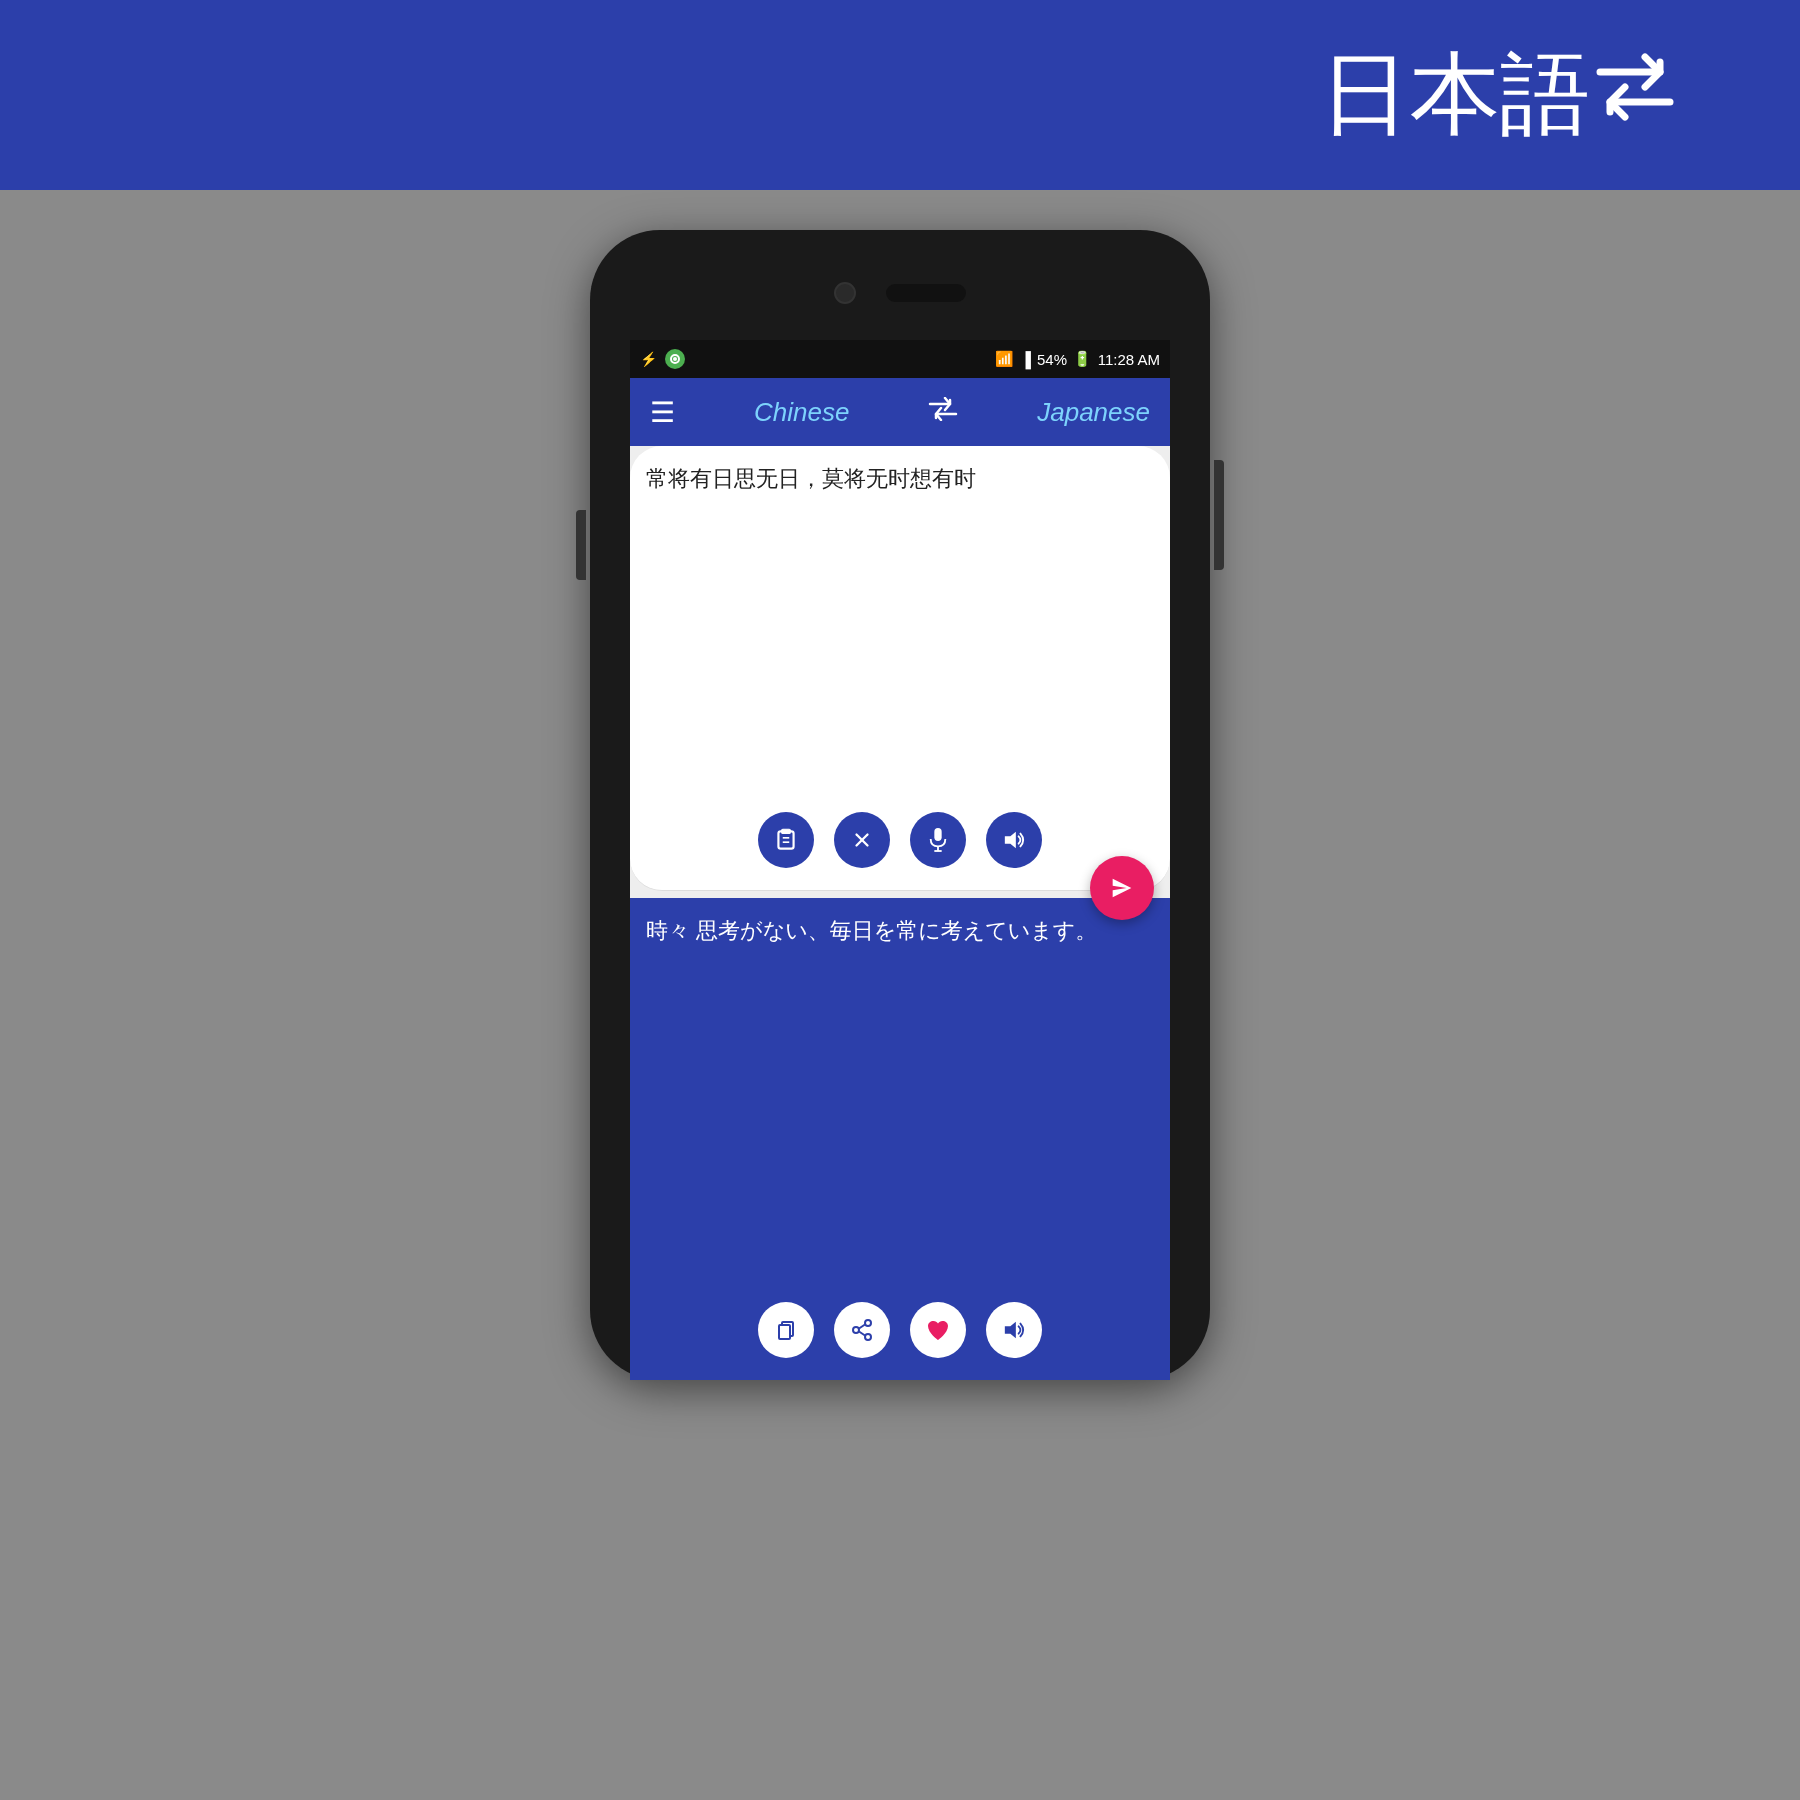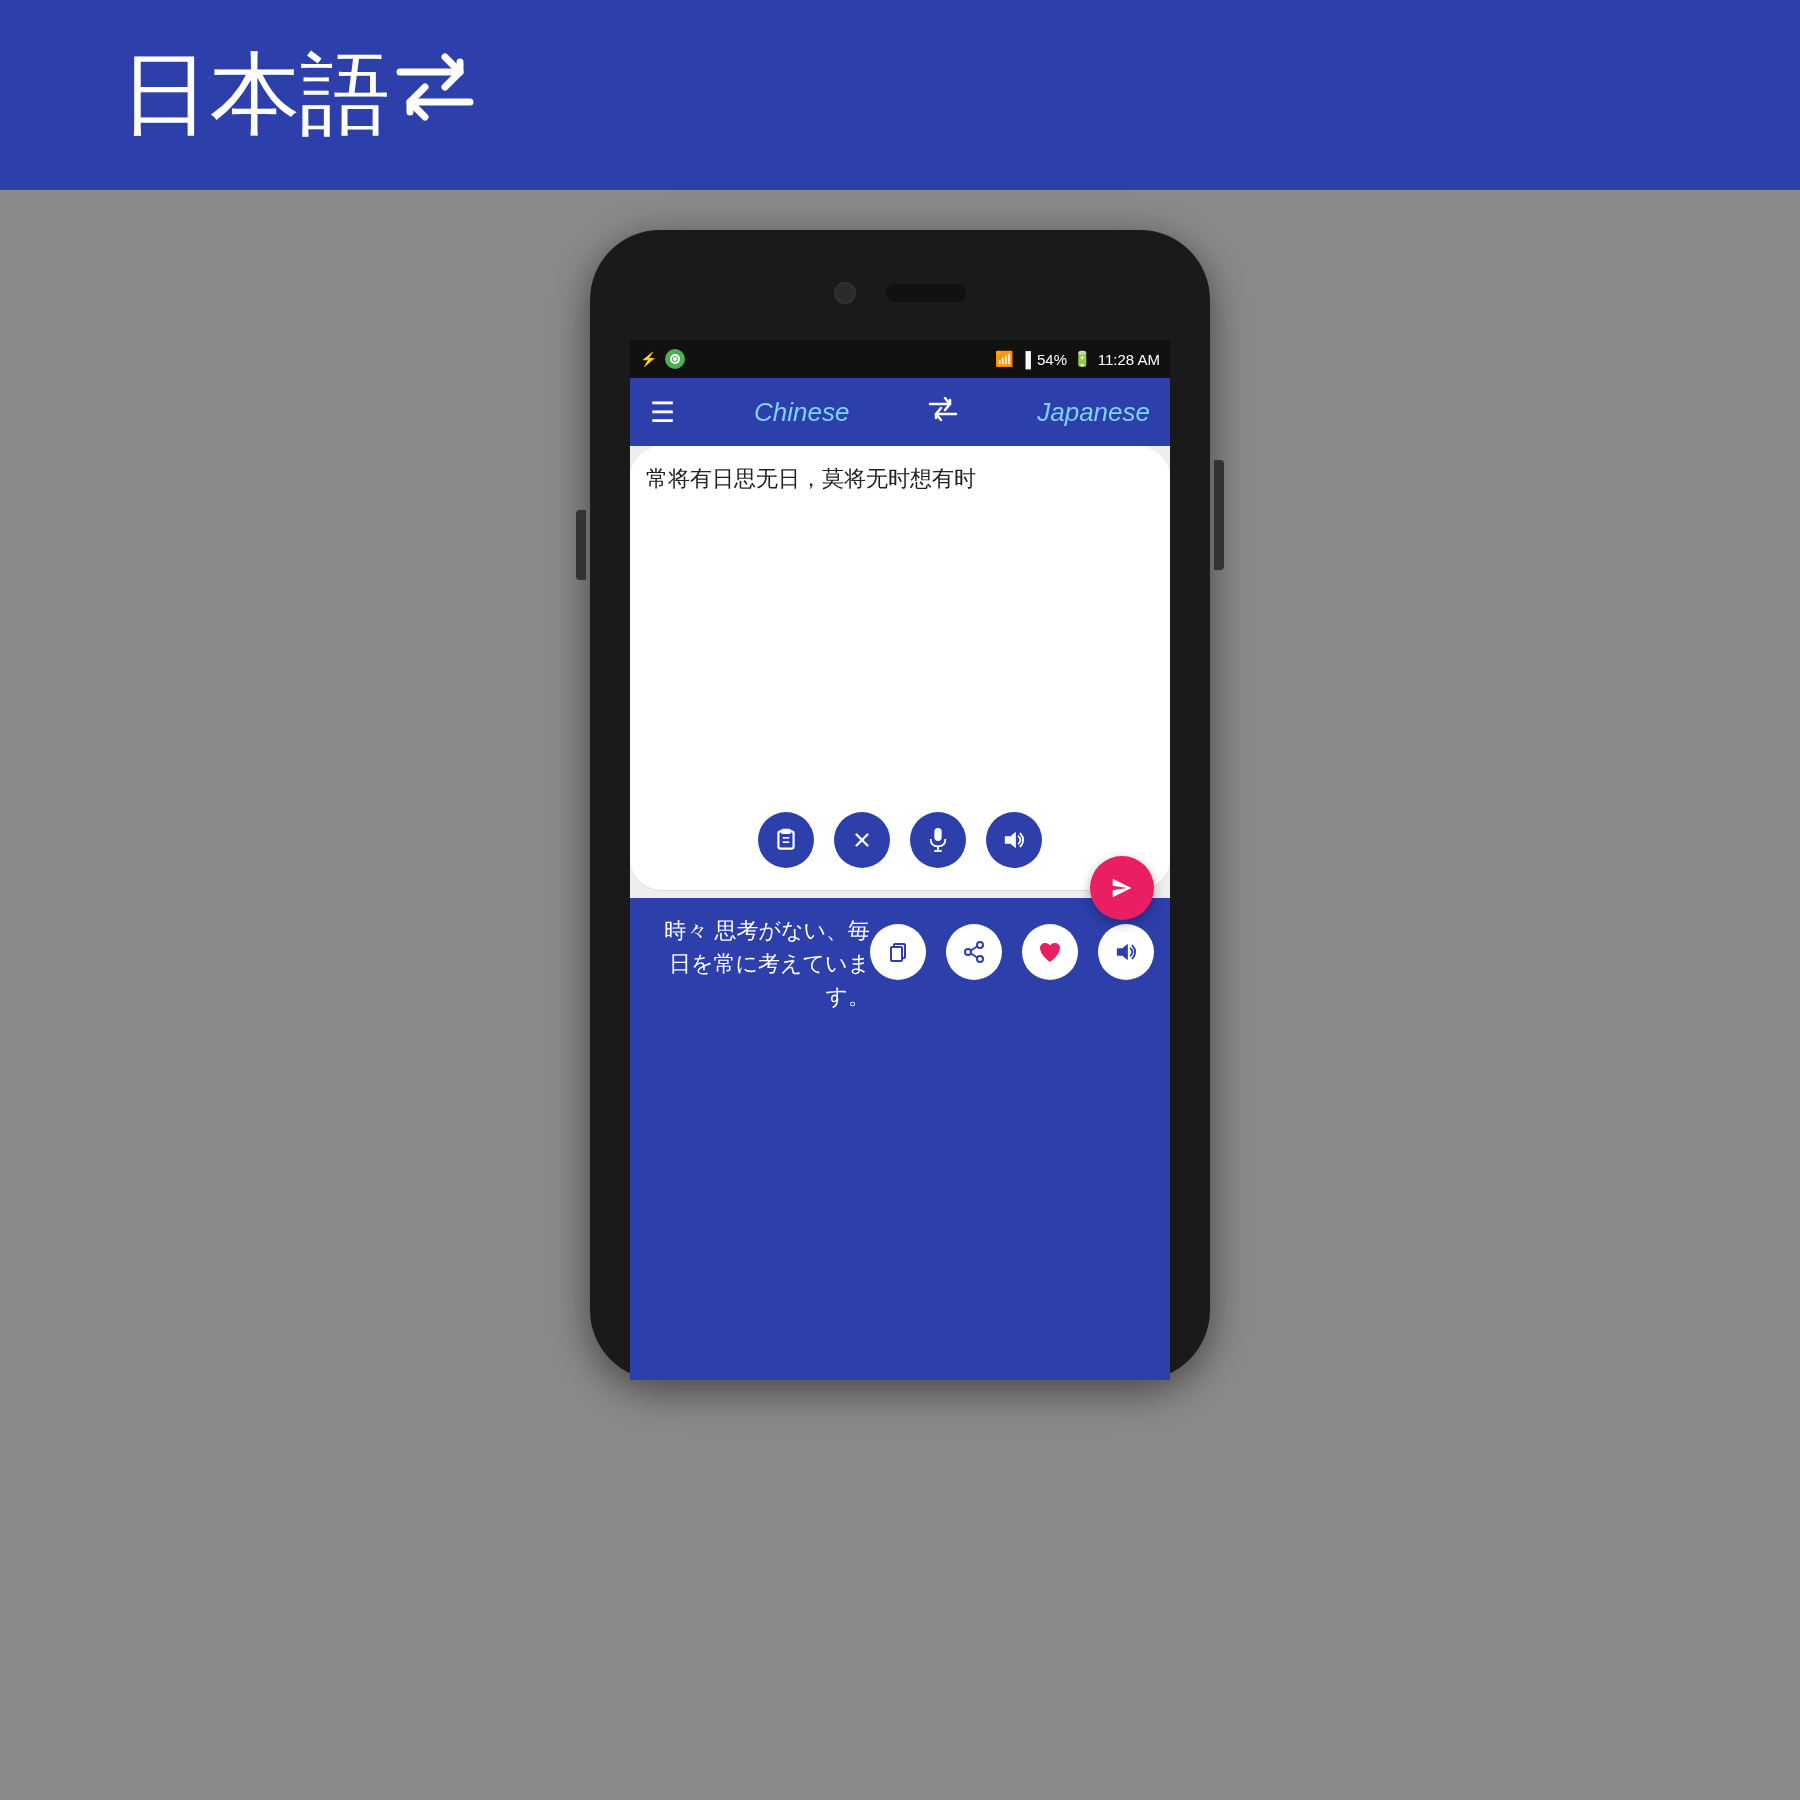--- a/index.html
+++ b/index.html
@@ -14,21 +14,21 @@
       font-family: sans-serif;
       overflow: hidden;
     }
 
     
     .top-header {
       width: 100%;
       background-color: #2c3faa;
       display: flex;
       align-items: center;
-      justify-content: flex-start;
+      justify-content: flex-end;
       padding: 0 120px;
       height: 190px;
       flex-shrink: 0;
     }
 
     .top-header .lang-label {
       color: white;
       font-size: 90px;
       font-weight: 300;
     }
@@ -206,25 +206,24 @@
       cursor: pointer;
       z-index: 10;
       box-shadow: 0 4px 12px rgba(0,0,0,0.3);
     }
 
     
     .output-area {
       background: #2c3faa;
       flex: 1.2;
       display: flex;
-      flex-direction: row;
+      flex-direction: column;
       padding: 16px;
       position: relative;
       margin-top: 7px;
-      text-align: right;
     }
 
     .output-text {
       font-size: 22px;
       color: white;
       line-height: 1.5;
       flex: 1;
     }
 
     .output-buttons {

